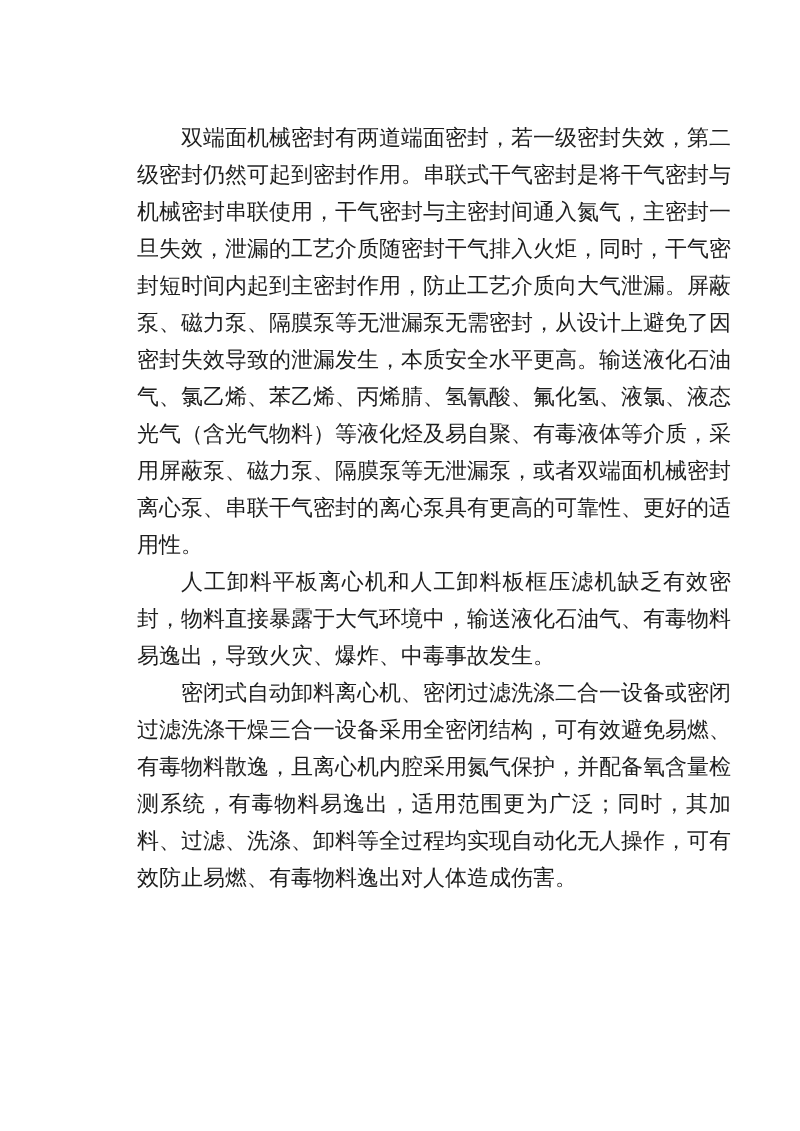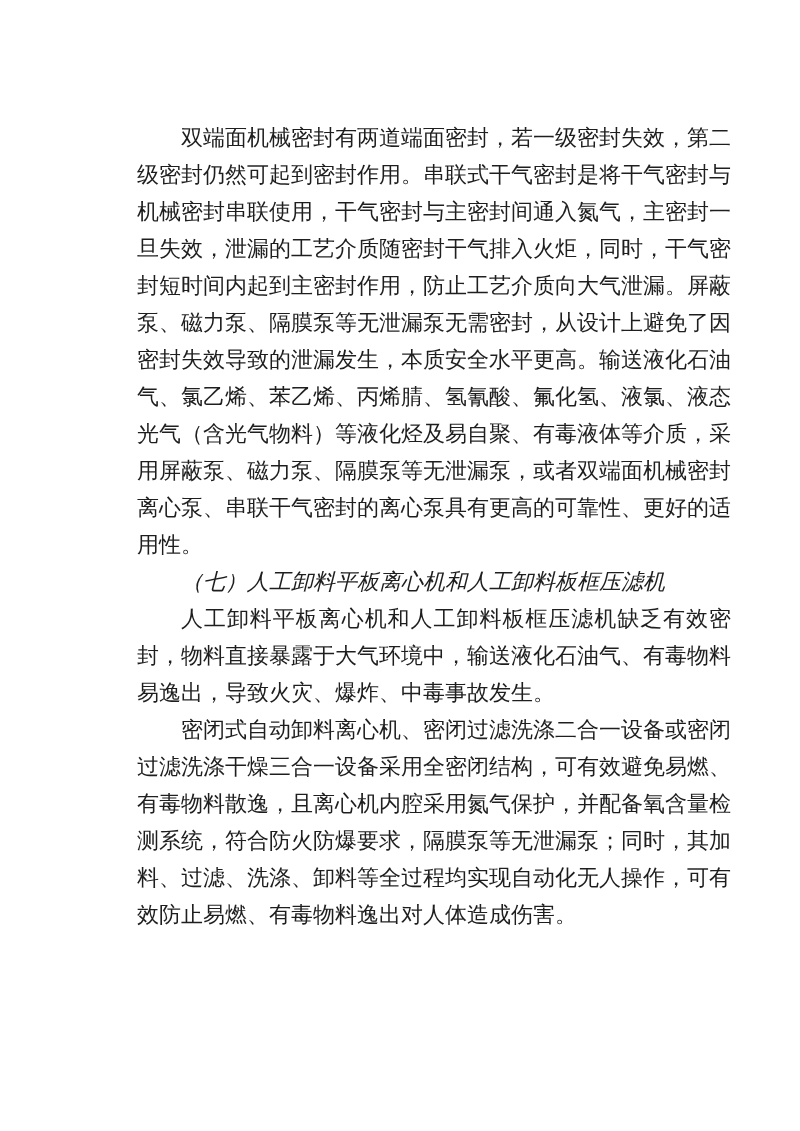--- a/index.html
+++ b/index.html
@@ -47,17 +47,16 @@
     color: #2a2a2a;
     font-family: "Liberation Serif", "DejaVu Serif", serif;
   }
 </style>
 </head>
 <body>
 
 <div class="page">
   <div class="content">
     <p>双端面机械密封有两道端面密封，若一级密封失效，第二级密封仍然可起到密封作用。串联式干气密封是将干气密封与机械密封串联使用，干气密封与主密封间通入氮气，主密封一旦失效，泄漏的工艺介质随密封干气排入火炬，同时，干气密封短时间内起到主密封作用，防止工艺介质向大气泄漏。屏蔽泵、磁力泵、隔膜泵等无泄漏泵无需密封，从设计上避免了因密封失效导致的泄漏发生，本质安全水平更高。输送液化石油气、氯乙烯、苯乙烯、丙烯腈、氢氰酸、氟化氢、液氯、液态光气（含光气物料）等液化烃及易自聚、有毒液体等介质，采用屏蔽泵、磁力泵、隔膜泵等无泄漏泵，或者双端面机械密封离心泵、串联干气密封的离心泵具有更高的可靠性、更好的适用性。</p>
-    <p class="heading">（七）人工卸料平板离心机和人工卸料板框压滤机</p>
     <p>人工卸料平板离心机和人工卸料板框压滤机缺乏有效密封，物料直接暴露于大气环境中，输送液化石油气、有毒物料易逸出，导致火灾、爆炸、中毒事故发生。</p>
-    <p>密闭式自动卸料离心机、密闭过滤洗涤二合一设备或密闭过滤洗涤干燥三合一设备采用全密闭结构，可有效避免易燃、有毒物料散逸，且离心机内腔采用氮气保护，并配备氧含量检测系统，符合防火防爆要求，隔膜泵等无泄漏泵；同时，其加料、过滤、洗涤、卸料等全过程均实现自动化无人操作，可有效防止易燃、有毒物料逸出对人体造成伤害。</p>
+    <p>密闭式自动卸料离心机、密闭过滤洗涤二合一设备或密闭过滤洗涤干燥三合一设备采用全密闭结构，可有效避免易燃、有毒物料散逸，且离心机内腔采用氮气保护，并配备氧含量检测系统，有毒物料易逸出，适用范围更为广泛；同时，其加料、过滤、洗涤、卸料等全过程均实现自动化无人操作，可有效防止易燃、有毒物料逸出对人体造成伤害。</p>
   </div>
 </div>
 
 </body></html>

